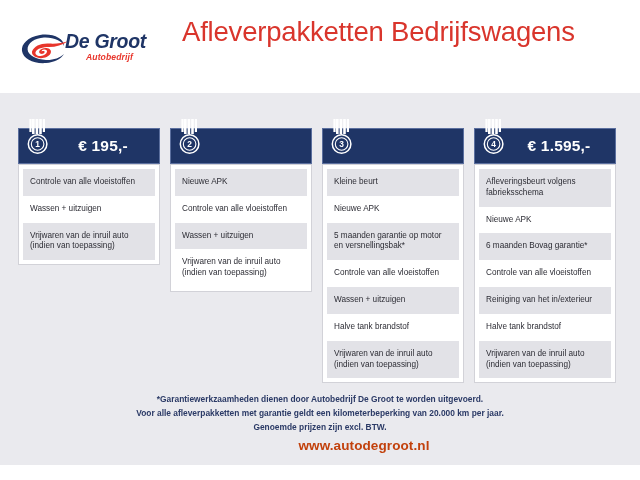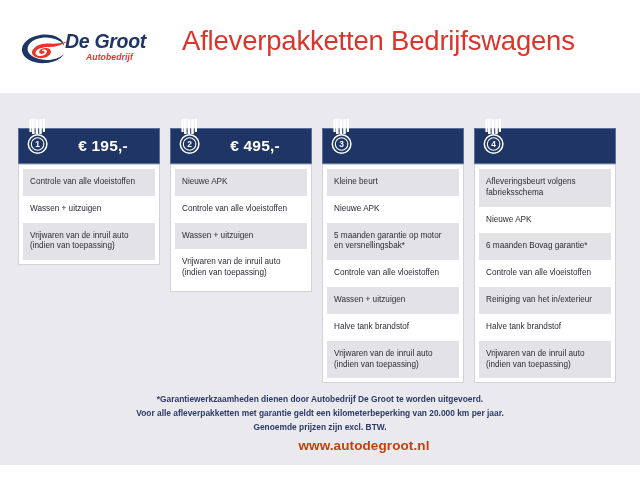--- a/index.html
+++ b/index.html
@@ -36,21 +36,21 @@
     left: 18px;
     top: 26px;
     width: 150px;
     height: 48px;
   }
   .logo-svg { display: block; }
 
   .main-title {
     position: absolute;
     left: 182px;
-    top: 25px;
+    top: 16px;
     font-size: 27.5px;
     color: #d9352c;
     font-weight: 400;
     letter-spacing: -0.2px;
     white-space: nowrap;
   }
 
   
   .panel {
     position: absolute;
@@ -204,21 +204,20 @@
           <svg class="medal" viewBox="0 0 24 42">
             <rect x="6" y="0" width="2.6" height="15" fill="#ffffff"></rect>
             <rect x="9.6" y="0" width="2.6" height="15" fill="#ffffff"></rect>
             <rect x="13.2" y="0" width="2.6" height="15" fill="#ffffff"></rect>
             <rect x="16.8" y="0" width="2.2" height="13" fill="#ffffff"></rect>
             <rect x="3.4" y="0" width="2.2" height="13" fill="#ffffff"></rect>
             <circle cx="11.6" cy="25" r="9.3" fill="none" stroke="#ffffff" stroke-width="1.5"></circle>
             <circle cx="11.6" cy="25" r="6.3" fill="none" stroke="#ffffff" stroke-width="1.1"></circle>
             <text x="11.6" y="28.4" text-anchor="middle" font-family="'Liberation Sans', sans-serif" font-size="8.4" font-weight="bold" fill="#ffffff">2</text>
           </svg>
-          <span class="pkg-price">€ 495,-</span>
         </div>
         <div class="pkg-card">
           <div class="pkg-item alt">Nieuwe APK</div>
           <div class="pkg-item">Controle van alle vloeistoffen</div>
           <div class="pkg-item alt">Wassen + uitzuigen</div>
           <div class="pkg-item">Vrijwaren van de inruil auto (indien van toepassing)</div>
         </div>
       </div>
 
       <div class="package">
@@ -250,20 +249,21 @@
           <svg class="medal" viewBox="0 0 24 42">
             <rect x="6" y="0" width="2.6" height="15" fill="#ffffff"></rect>
             <rect x="9.6" y="0" width="2.6" height="15" fill="#ffffff"></rect>
             <rect x="13.2" y="0" width="2.6" height="15" fill="#ffffff"></rect>
             <rect x="16.8" y="0" width="2.2" height="13" fill="#ffffff"></rect>
             <rect x="3.4" y="0" width="2.2" height="13" fill="#ffffff"></rect>
             <circle cx="11.6" cy="25" r="9.3" fill="none" stroke="#ffffff" stroke-width="1.5"></circle>
             <circle cx="11.6" cy="25" r="6.3" fill="none" stroke="#ffffff" stroke-width="1.1"></circle>
             <text x="11.6" y="28.4" text-anchor="middle" font-family="'Liberation Sans', sans-serif" font-size="8.4" font-weight="bold" fill="#ffffff">4</text>
           </svg>
+          <span class="pkg-price">€ 1.595,-</span>
         </div>
         <div class="pkg-card">
           <div class="pkg-item alt">Afleveringsbeurt volgens fabrieksschema</div>
           <div class="pkg-item">Nieuwe APK</div>
           <div class="pkg-item alt">6 maanden Bovag garantie*</div>
           <div class="pkg-item">Controle van alle vloeistoffen</div>
           <div class="pkg-item alt">Reiniging van het in/exterieur</div>
           <div class="pkg-item">Halve tank brandstof</div>
           <div class="pkg-item alt">Vrijwaren van de inruil auto (indien van toepassing)</div>
         </div>

